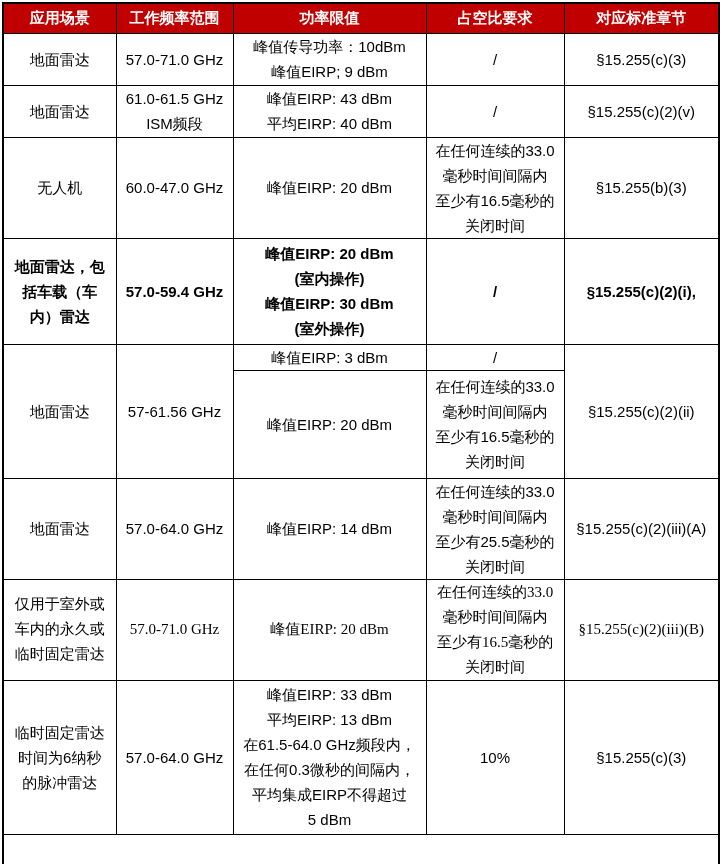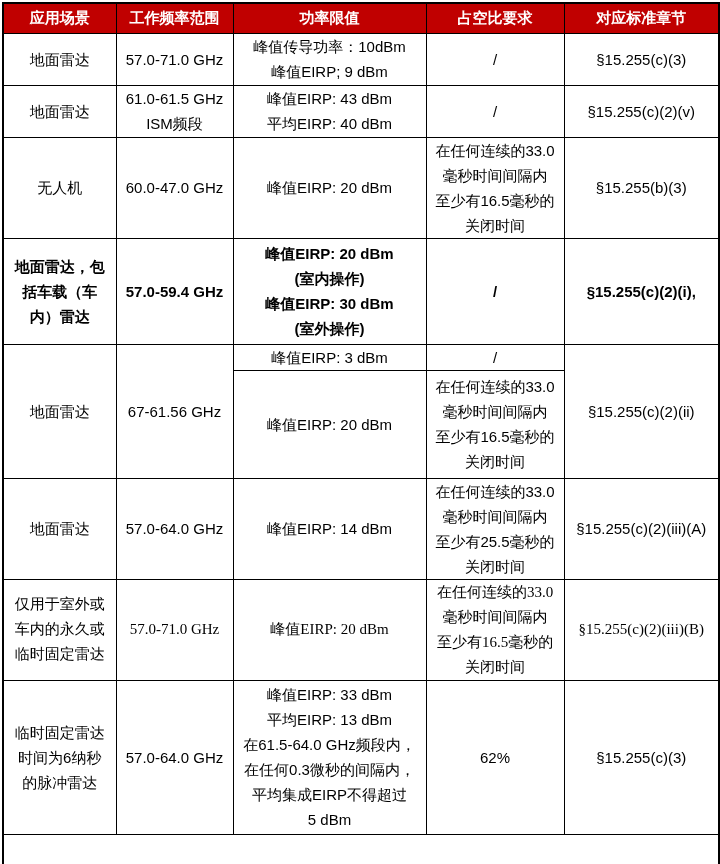--- a/index.html
+++ b/index.html
@@ -119,21 +119,21 @@
         <td>57.0-59.4 GHz</td>
         <td>峰值EIRP: 20 dBm
 (室内操作)
 峰值EIRP: 30 dBm
 (室外操作)</td>
         <td>/</td>
         <td>§15.255(c)(2)(i),</td>
       </tr>
       <tr class="r-5a">
         <td rowspan="2">地面雷达</td>
-        <td rowspan="2">67-61.56 GHz</td>
+        <td rowspan="2">57-61.56 GHz</td>
         <td>峰值EIRP: 3 dBm</td>
         <td>/</td>
         <td rowspan="2">§15.255(c)(2)(ii)</td>
       </tr>
       <tr class="r-5b">
         <td>峰值EIRP: 20 dBm</td>
         <td>在任何连续的33.0
 毫秒时间间隔内
 至少有16.5毫秒的
 关闭时间</td>
@@ -164,21 +164,21 @@
         <td>临时固定雷达
 时间为6纳秒
 的脉冲雷达</td>
         <td>57.0-64.0 GHz</td>
         <td>峰值EIRP: 33 dBm
 平均EIRP: 13 dBm
 在61.5-64.0 GHz频段内，
 在任何0.3微秒的间隔内，
 平均集成EIRP不得超过
 5 dBm</td>
-        <td>62%</td>
+        <td>10%</td>
         <td>§15.255(c)(3)</td>
       </tr>
       <tr class="r-note">
         <td class="note-cell" colspan="5">
           <span class="note-label">备注:</span><span>在确定任何33毫秒时间间隔内的总关闭时间时，不考虑任何小于2毫秒的离散关闭时间。</span>
         </td>
       </tr>
     </tbody>
   </table>
 </div>

